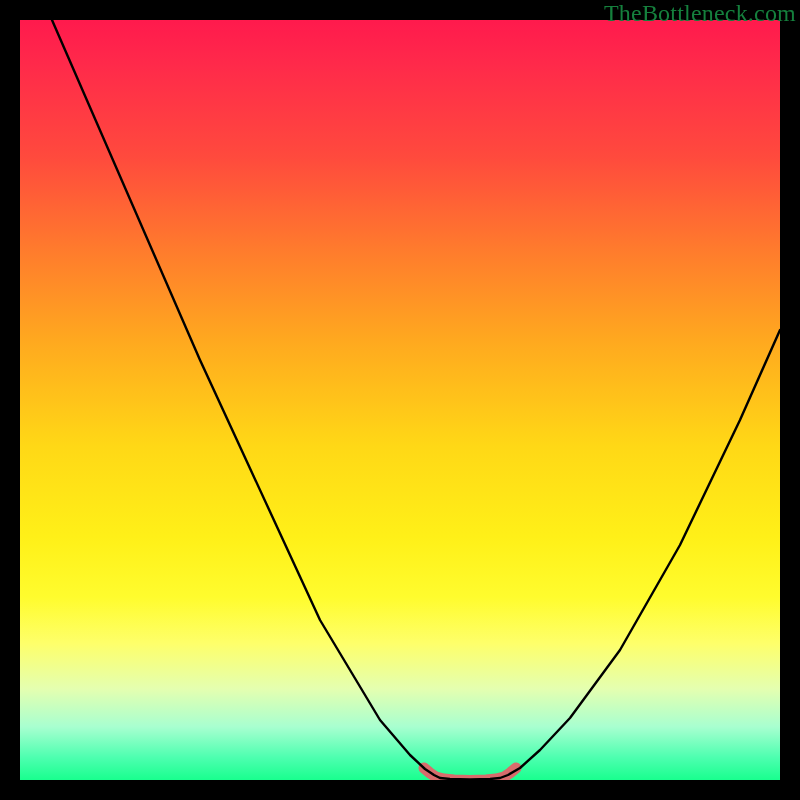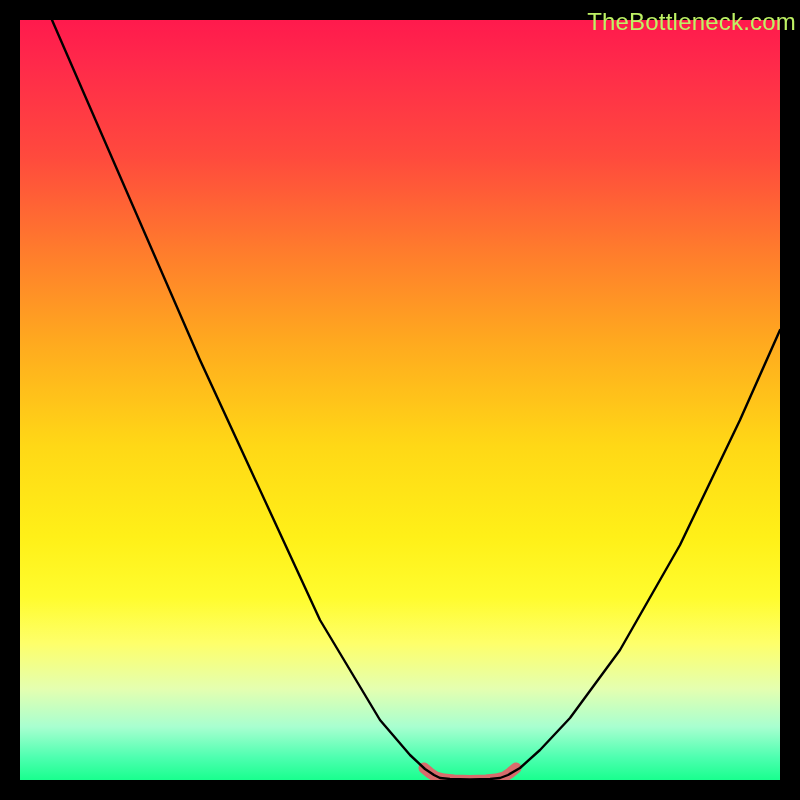--- a/index.html
+++ b/index.html
@@ -36,27 +36,28 @@
       #fffc2e 76%,
       #feff6a 82%,
       #e4ffb0 88%,
       #a8ffd0 93%,
       #4effb0 97%,
       #19ff8e 100%
     );
   }
   .watermark {
     position: absolute;
-    top: 8px;
+    top: 0px;
     right: 4px;
-    color: #bef264;
+    color: #15803d;
     font-size: 24px;
     font-weight: 500;
     letter-spacing: 0.2px;
     z-index: 30;
+    font-family: Liberation Serif, serif;
   }
   svg.plot {
     position: absolute;
     left: 0;
     top: 0;
     width: 760px;
     height: 760px;
     z-index: 20;
   }
 </style>

